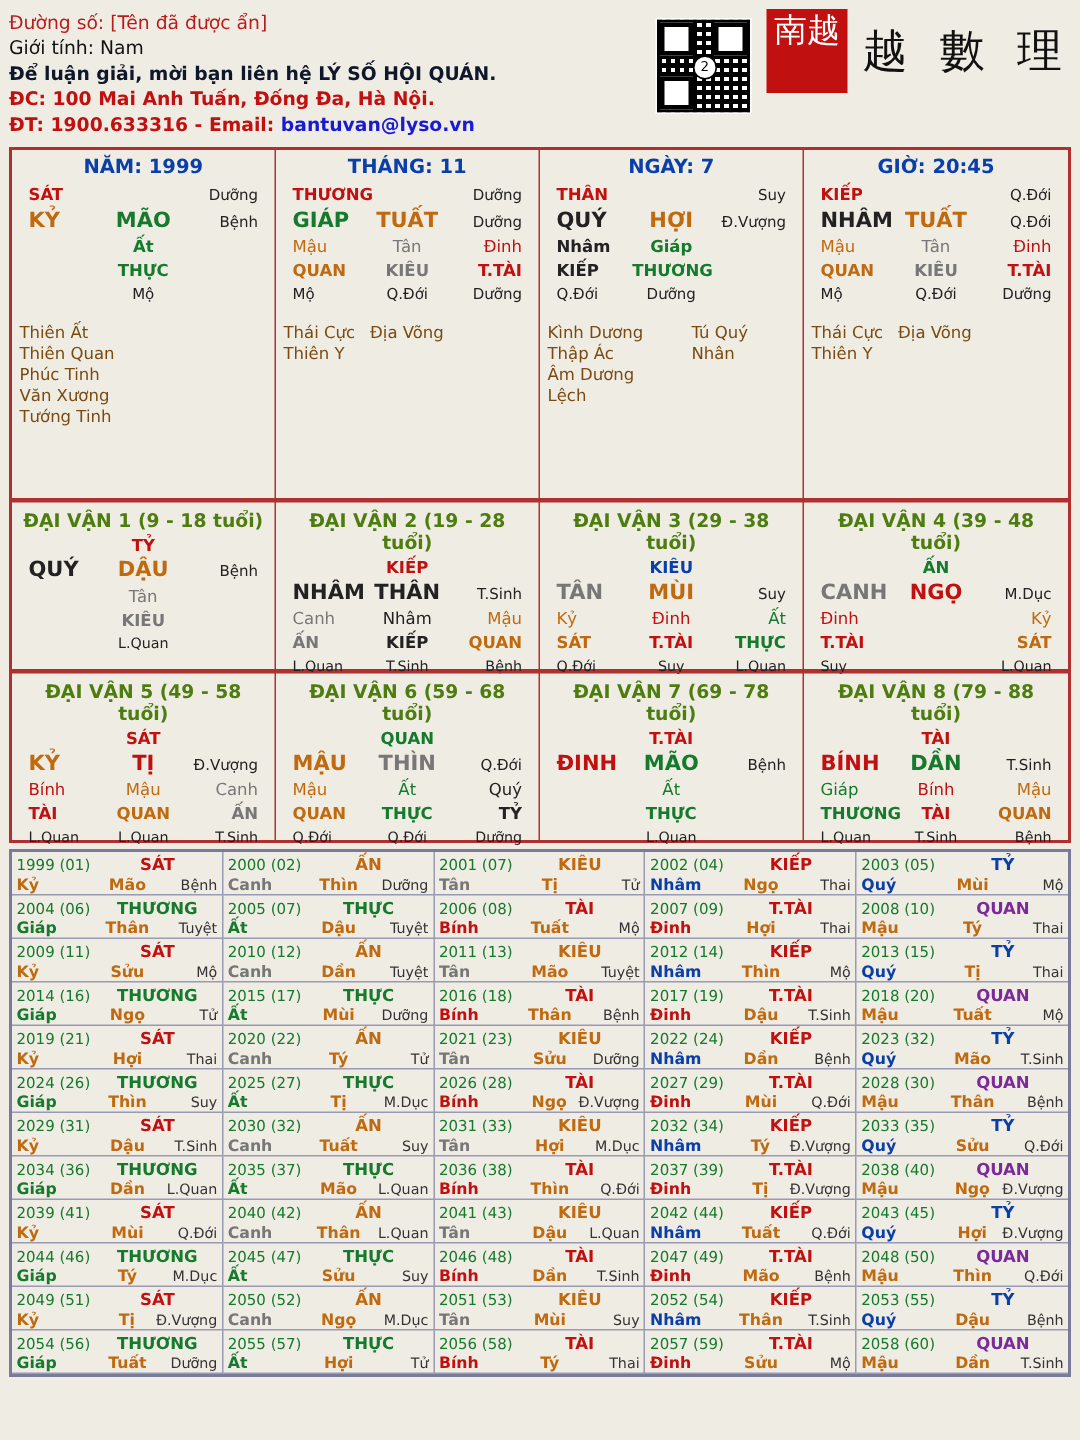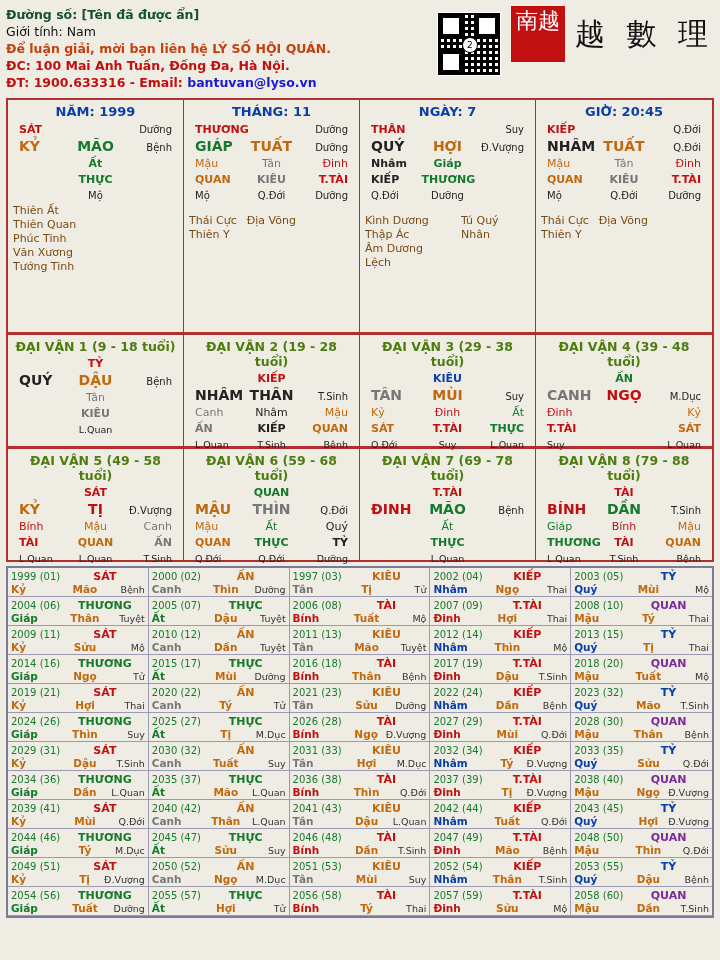--- a/index.html
+++ b/index.html
@@ -9,23 +9,23 @@
     font-family:"DejaVu Sans","Liberation Sans",sans-serif;
     font-size:11px;
     color:#222;
     overflow:hidden;
   }
   .page{position:relative;width:720px;height:960px;box-sizing:border-box;padding:6px 6px 4px 6px;}
 
   
   .header{display:flex;align-items:flex-start;justify-content:space-between;height:92px;}
   .hdr-left{font-size:12.5px;line-height:17px;}
-  .hdr-left .l1{color:#14532d;font-weight:bold;}
+  .hdr-left .l1{color:#b91c1c;font-weight:normal;}
   .hdr-left .l2{color:#111;}
-  .hdr-left .l3{color:#c2410c;font-weight:bold;}
+  .hdr-left .l3{color:#0f172a;font-weight:bold;}
   .hdr-left .l4{color:#c01010;font-weight:bold;}
   .hdr-left .l5{color:#c01010;font-weight:bold;}
   .hdr-left .l5 .mail{color:#1a1ad0;}
   .hdr-right{display:flex;align-items:flex-start;gap:10px;}
   .qr{width:62px;height:62px;margin-top:6px;position:relative;background:
      repeating-linear-gradient(90deg,#000 0 3px,#fff 3px 6px),
      repeating-linear-gradient(0deg,#000 0 3px,#fff 3px 6px);
      background-blend-mode:multiply;border:1px solid #fff;}
   .qr:before,.qr:after{content:"";position:absolute;width:16px;height:16px;border:3px solid #000;background:#fff;}
   .qr:before{top:2px;left:2px;}
@@ -50,21 +50,21 @@
   .b{font-weight:bold;}
   .big{font-size:14px;font-weight:bold;}
   .red{color:#c01010;}
   .grn{color:#157a2b;}
   .blu{color:#0b3fa8;}
   .blk{color:#222;}
   .gry{color:#777;}
   .org{color:#c06a10;}
   .small{font-size:10px;}
   .tiny{font-size:9.5px;}
-  .notes{line-height:14px;}
+  .notes{margin-top:10px;line-height:14px;}
   .notes .n{color:#7a4a10;}
   .two-col{display:flex;gap:10px;margin-top:10px;}
   .two-col div{line-height:14px;color:#7a4a10;}
 
   
   .dv-cell{height:112px;border-top:1px solid #b03030;}
   .dv-title{text-align:center;color:#4d7c0f;font-weight:bold;font-size:12.5px;margin-bottom:2px;}
 
   
   .years{border:2px solid #7a7a9a;border-top:2px solid #7a7a9a;margin-top:4px;display:grid;grid-template-columns:repeat(5,1fr);}
@@ -515,21 +515,21 @@
           <span class="ymain" style="color: rgb(192, 106, 16);">ẤN</span>
         </div>
         <div class="yrow2">
           <span class="a" style="color: rgb(119, 119, 119);">Canh</span>
           <span class="b2" style="color: rgb(192, 106, 16);">Thìn</span>
           <span class="c" style="color: rgb(51, 51, 51);">Dưỡng</span>
         </div>
       </div>
       <div class="ycell">
         <div class="yrow1">
-          <span class="ylabel">1997 (03)</span>
+          <span class="ylabel">2001 (07)</span>
           <span class="ymain" style="color: rgb(192, 106, 16);">KIÊU</span>
         </div>
         <div class="yrow2">
           <span class="a" style="color: rgb(119, 119, 119);">Tân</span>
           <span class="b2" style="color: rgb(192, 106, 16);">Tị</span>
           <span class="c" style="color: rgb(51, 51, 51);">Tử</span>
         </div>
       </div>
       <div class="ycell">
         <div class="yrow1">

